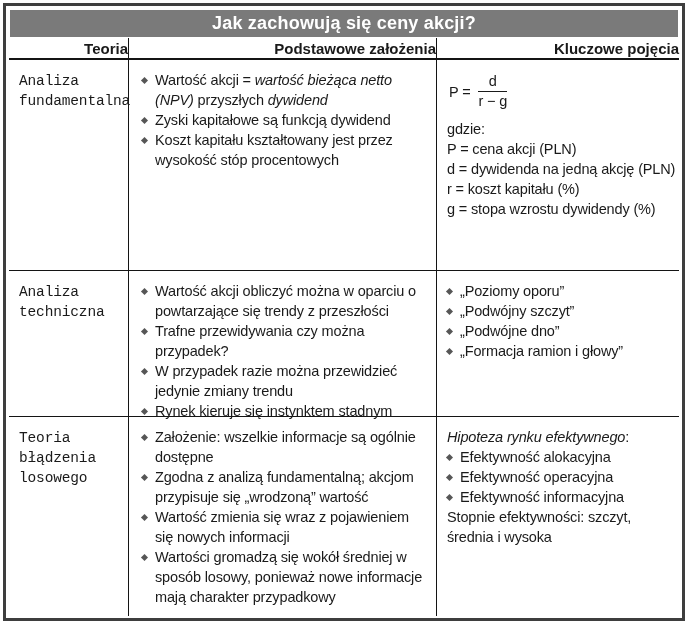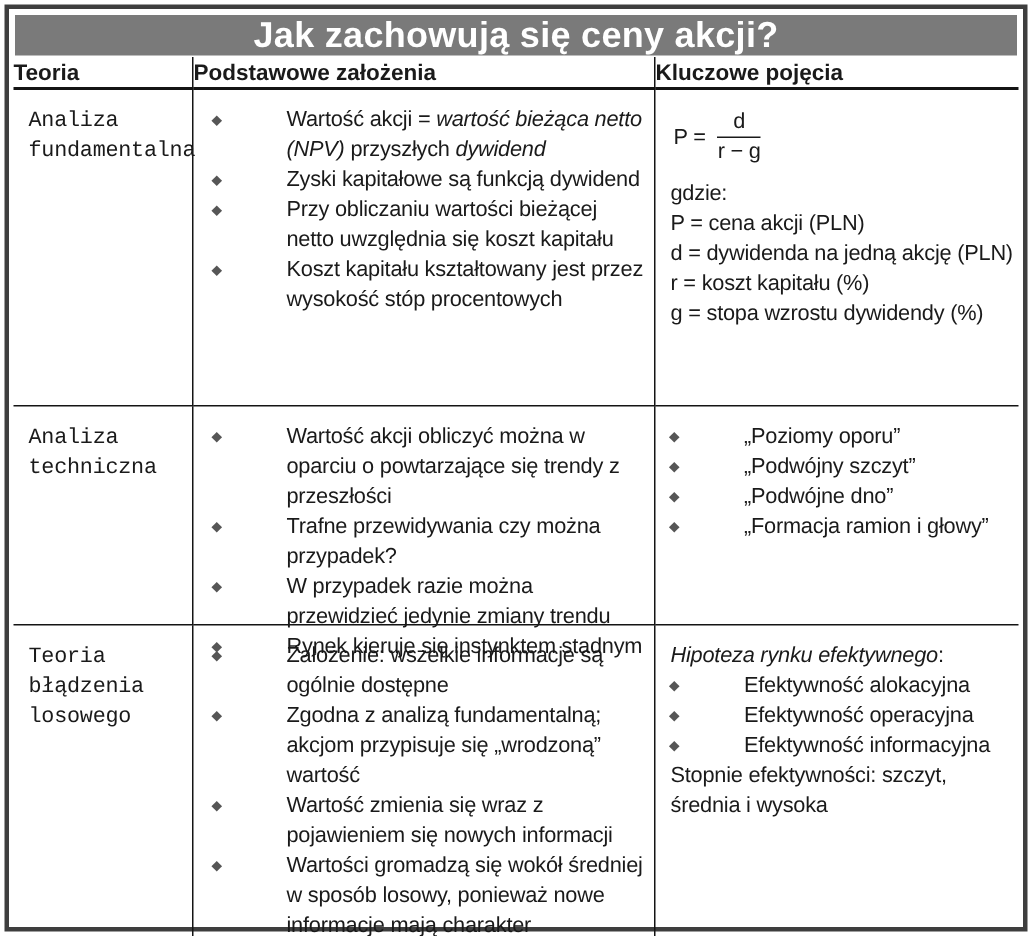--- a/index.html
+++ b/index.html
@@ -10,40 +10,40 @@
   }
   * { box-sizing:border-box; }
   .page { position:absolute; inset:0; }
   .table-outer {
     position:absolute; top:3px; left:3px; right:3px; bottom:3px;
     border:3px solid #3e3e3e; padding:3px 3px 2px 3px;
     display:flex; flex-direction:column; background:#ffffff;
   }
   .title-bar {
     background:#7a7a7a; color:#ffffff; font-weight:bold;
-    font-size:24px; text-align:center; height:27px; line-height:27px;
+    font-size:18px; text-align:center; height:27px; line-height:27px;
     margin:1px 1px 0 1px; letter-spacing:.2px;
   }
   .grid {
     flex:1; margin-top:1px;
     display:grid;
     grid-template-columns:120px 1fr 242px;
     grid-template-rows:22px 211px 146px auto;
   }
   .hcell {
-    font-weight:bold; font-size:15px; text-align:left;
+    font-weight:bold; font-size:15px; text-align:right;
     padding-top:2px; border-bottom:2px solid #141414;
   }
   .vline { border-right:1.5px solid #141414; }
   .hline { border-bottom:1.5px solid #141414; }
   .cell { font-size:14.5px; line-height:20px; letter-spacing:-0.15px; }
   .theory-cell  { padding:11px 6px 0 10px;font-family:Liberation Mono, monospace; }
   .assump-cell  { padding:10px 6px 0 13px; }
   .concept-cell { padding:10px 2px 0 10px; }
-  .bullet-item { display:flex;gap:36px; }
+  .bullet-item { display:flex; }
   .bullet { flex:0 0 13px; }
   .bullet::before {
     content:""; display:block; width:5px; height:5px;
     background:#565656; transform:rotate(45deg); margin-top:7.5px;
   }
   .li-text { flex:1; }
   .line { display:block; }
   em { font-style:italic; }
   .formula { display:flex; align-items:center; gap:8px; margin:3px 0 9px 2px; }
   .fraction { display:inline-flex; flex-direction:column; text-align:center; }
@@ -67,24 +67,20 @@
       <div class="cell theory-cell vline hline">Analiza fundamentalna</div>
       <div class="cell assump-cell vline hline">
         <div>
             <div class="bullet-item">
               <span class="bullet"></span>
               <span class="li-text"><span>Wartość akcji = </span><em>wartość bieżąca netto (NPV)</em><span> przyszłych </span><em>dywidend</em></span>
             </div>
             <div class="bullet-item">
               <span class="bullet"></span>
               <span class="li-text"><span>Zyski kapitałowe są funkcją dywidend</span></span>
-            </div>
-            <div class="bullet-item">
-              <span class="bullet"></span>
-              <span class="li-text"><span>Przy obliczaniu wartości bieżącej netto uwzględnia się koszt kapitału</span></span>
             </div>
             <div class="bullet-item">
               <span class="bullet"></span>
               <span class="li-text"><span>Koszt kapitału kształtowany jest przez wysokość stóp procentowych</span></span>
             </div>
           </div>
       </div>
       <div class="cell concept-cell hline">
         <div class="formula">
           <span>P =</span>

